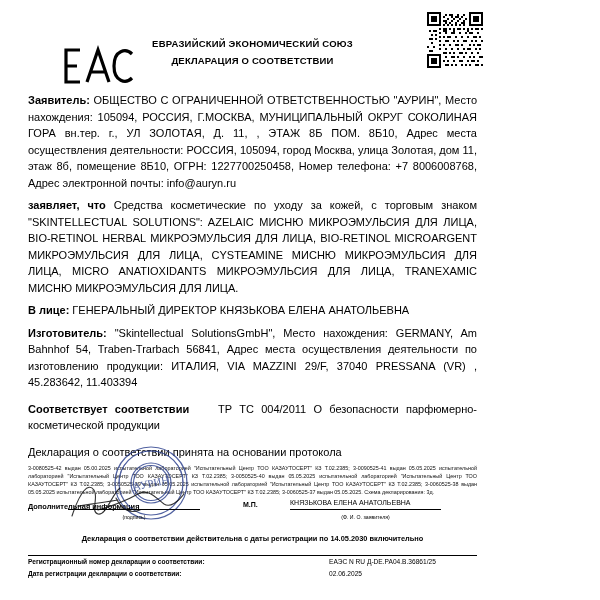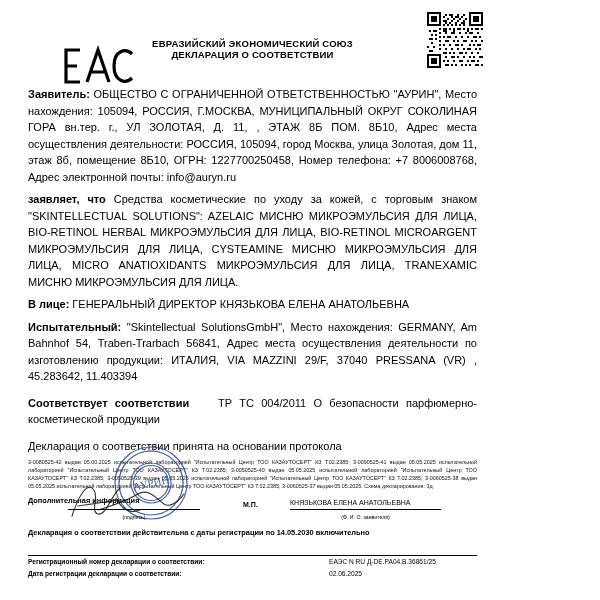--- a/index.html
+++ b/index.html
@@ -38,20 +38,21 @@
     margin-top: 24px;
   }
   .header .title1 {
     font-size: 9.5px;
     font-weight: bold;
     letter-spacing: 0.2px;
   }
   .header .title2 {
     font-size: 9.5px;
     font-weight: bold;
+    margin-top: 6px;
     letter-spacing: 0.2px;
   }
   
   .eac {
     position: absolute;
     left: 60px;
     top: 44px;
     width: 78px;
     height: 44px;
   }
@@ -81,20 +82,21 @@
     font-size: 7.4px;
     font-weight: bold;
     margin-top: 4px;
   }
 
   .valid {
     font-size: 7.4px;
     font-weight: bold;
     margin-top: 22px;
     line-height: 1.5;
+    text-align: center;
   }
 
   
   .sig-area {
     position: absolute;
     left: 28px;
     right: 28px;
     bottom: 78px;
     height: 70px;
   }
@@ -364,21 +366,21 @@
       <span class="lbl">заявляет, что</span>
       <span>Средства косметические по уходу за кожей, с торговым знаком "SKINTELLECTUAL SOLUTIONS": AZELAIC МИСНЮ МИКРОЭМУЛЬСИЯ ДЛЯ ЛИЦА, BIO-RETINOL HERBAL МИКРОЭМУЛЬСИЯ ДЛЯ ЛИЦА, BIO-RETINOL MICROARGENT МИКРОЭМУЛЬСИЯ ДЛЯ ЛИЦА, CYSTEAMINE МИСНЮ МИКРОЭМУЛЬСИЯ ДЛЯ ЛИЦА, MICRO ANATIOXIDANTS МИКРОЭМУЛЬСИЯ ДЛЯ ЛИЦА, TRANEXAMIC МИСНЮ МИКРОЭМУЛЬСИЯ ДЛЯ ЛИЦА.</span>
     </p>
 
     <p class="para">
       <span class="lbl">В лице:</span>
       <span>ГЕНЕРАЛЬНЫЙ ДИРЕКТОР КНЯЗЬКОВА ЕЛЕНА АНАТОЛЬЕВНА</span>
     </p>
 
     <p class="para">
-      <span class="lbl">Испытательный:</span>
+      <span class="lbl">Изготовитель:</span>
       <span>"Skintellectual SolutionsGmbH", Место нахождения: GERMANY, Am Bahnhof 54, Traben-Trarbach 56841, Адрес места осуществления деятельности по изготовлению продукции: ИТАЛИЯ, VIA MAZZINI 29/F, 37040 PRESSANA (VR) , 45.283642, 11.403394</span>
     </p>
 
 
 
     <p class="para row-gap">
       <span class="lbl">Соответствует соответствии</span>
       &nbsp;&nbsp;
       <span>ТР ТС 004/2011 О безопасности парфюмерно-косметической продукции</span>
     </p>

